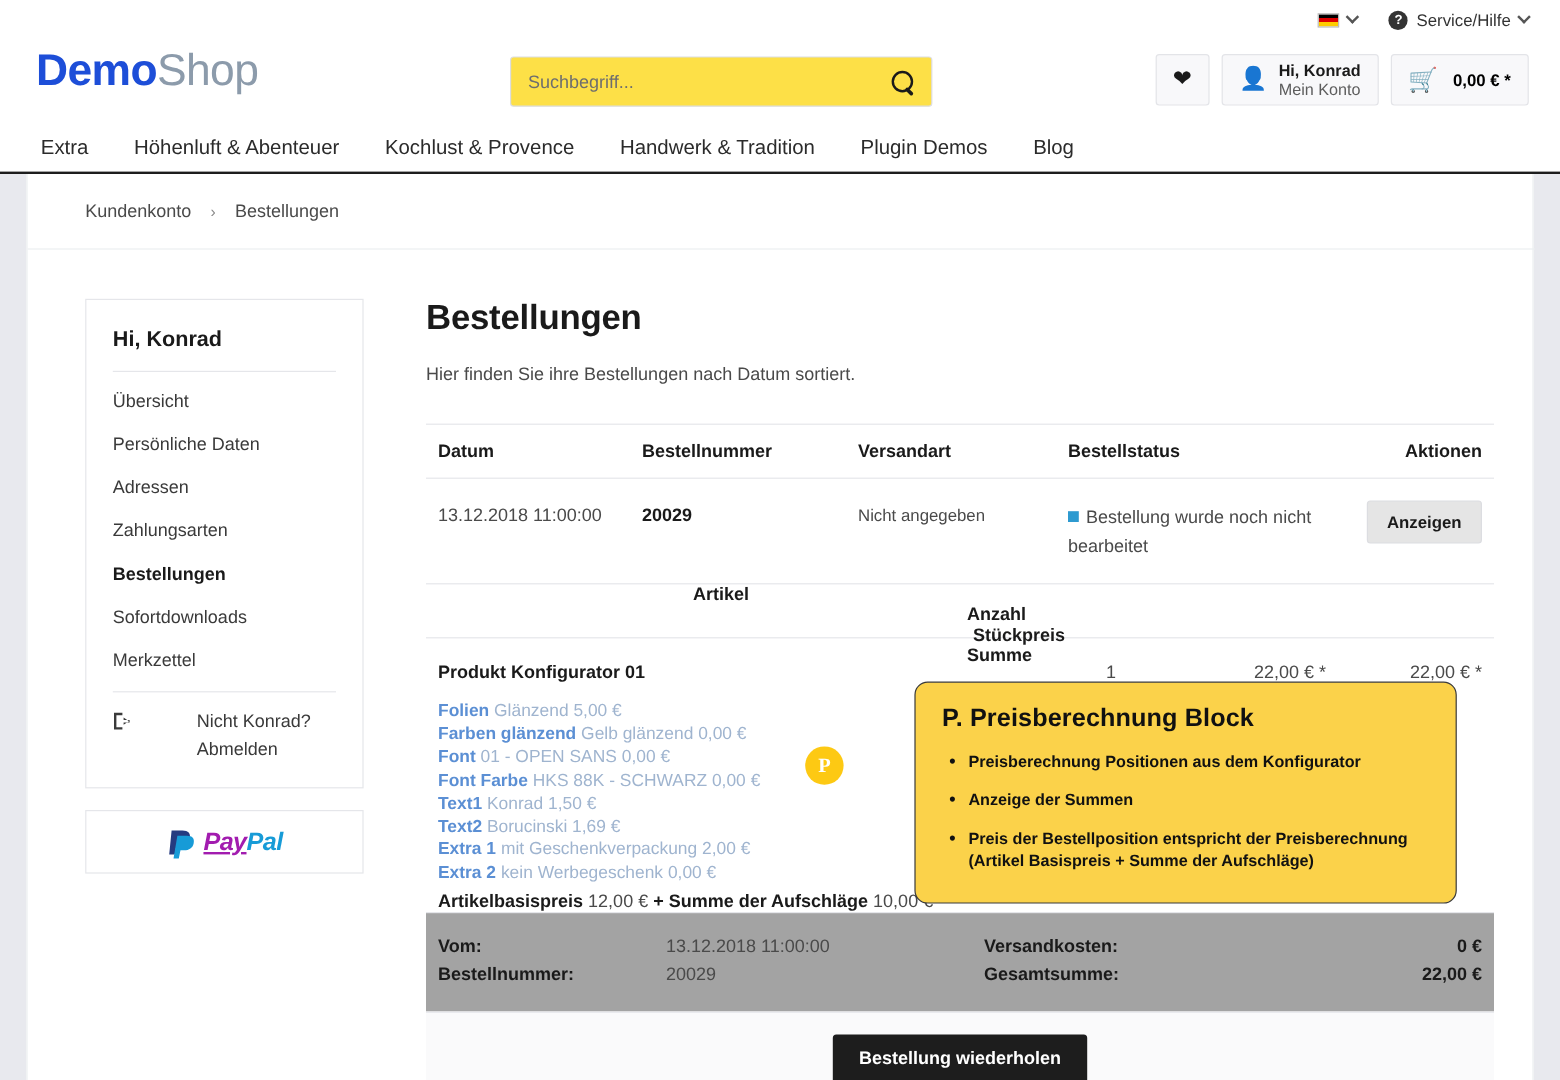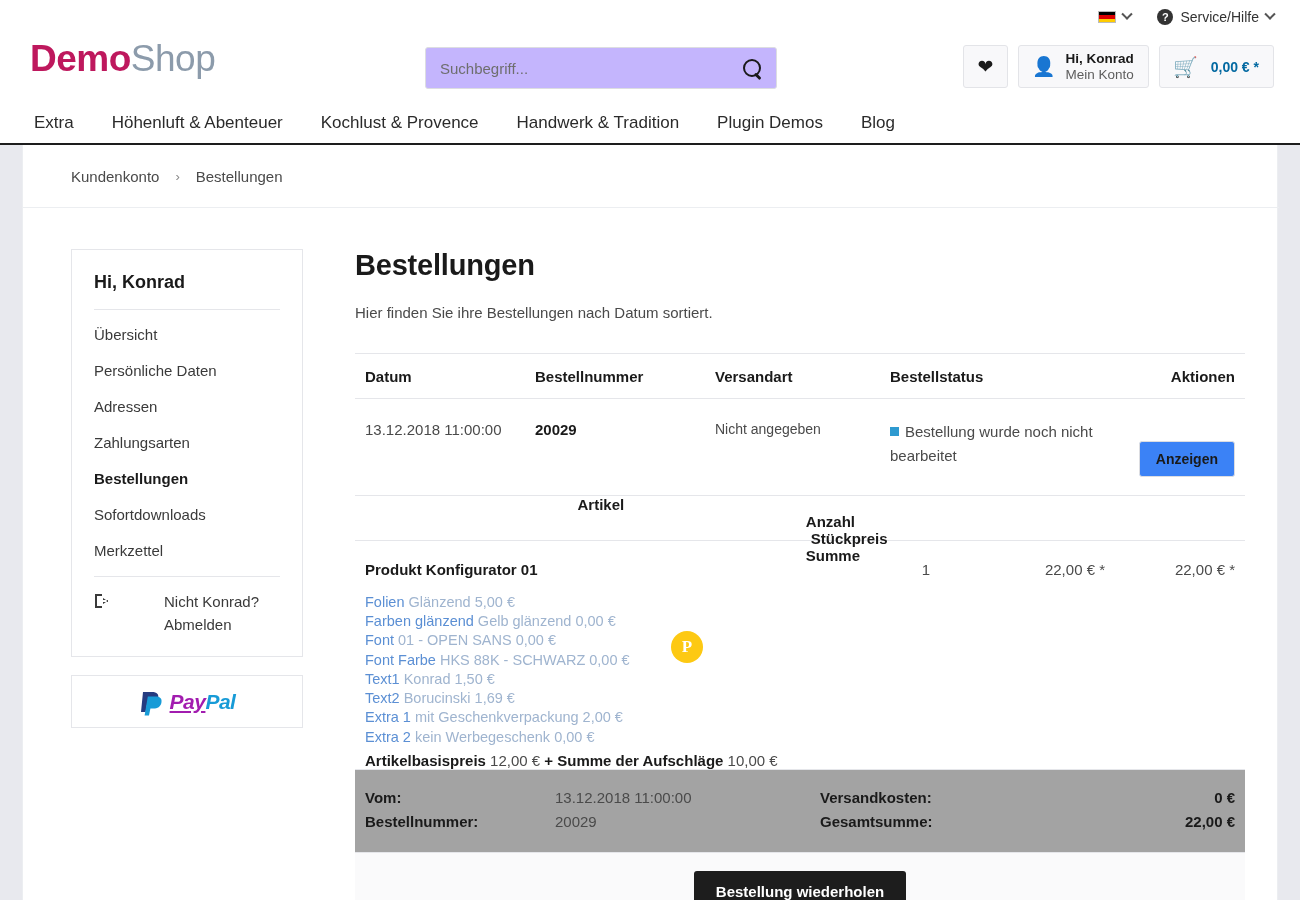--- a/index.html
+++ b/index.html
@@ -43,27 +43,27 @@
 
   
   .header {
     position: absolute; top: 34px; left: 0; width: 1300px; height: 68px;
     display: flex; align-items: center;
   }
   .logo {
     position:absolute; left: 30px; top: 4px;
     font-size: 37px; letter-spacing: -0.5px; white-space: nowrap;
   }
-  .logo .b { font-weight: bold; color: #be185d; }
+  .logo .b { font-weight: bold; color: #1d4ed8; }
   .logo .l { font-weight: normal; color: #8c9bab; }
 
   .searchbox {
     position:absolute; left: 425px; top: 13px;
     width: 352px; height: 42px;
-    background:#c4b5fd; border:1px solid #dcdde1; border-radius:3px;
+    background:#fde047; border:1px solid #dcdde1; border-radius:3px;
     display:flex; align-items:center;
   }
   .searchbox input {
     flex:1; border:0; outline:0; background:transparent;
     font-family: inherit; font-size: 15px; color:#555;
     padding: 0 12px 0 14px;
   }
   .searchbox input::placeholder { color:#6e6e6e; }
   .search-btn {
     width: 48px; height: 40px; border:0; background:transparent; cursor:pointer;
@@ -88,21 +88,21 @@
   }
   .hdr-btn.wish { width:45px; padding:0; }
   .heart { color:#1a1a1a; font-size:19px; line-height:1; }
   .acct { display:flex; align-items:center; gap:9px; }
   .acct .person { font-size:19px; color:#1a1a1a; line-height:1; }
   .acct-text { display:flex; flex-direction:column; line-height:1.18; }
   .acct-text .n { font-weight:bold; font-size:13.5px; color:#1a1a1a; }
   .acct-text .s { font-size:13.5px; color:#5d5d5d; }
   .cart { display:flex; align-items:center; gap:12px; }
   .cart .ci { font-size:20px; color:#1a1a1a; line-height:1; }
-  .cart .cv { font-weight:bold; font-size:14px; color:#0369a1; }
+  .cart .cv { font-weight:bold; font-size:14px; color:#000000; }
 
   
   .nav {
     position:absolute; top: 102px; left:0; width:1300px; height: 43px;
     border-bottom: 2px solid #1d1d1d;
     display:flex; align-items:center; padding-left: 30px; gap: 0;
   }
   .nav a {
     font-size: 17px; color:#2b2b2b; text-decoration:none;
     padding: 0 19px; line-height: 43px; white-space:nowrap;
@@ -169,42 +169,41 @@
   .c-vers { width:175px; }
   .c-stat { width:230px; }
   .c-akt { width:125px; text-align:right; padding-right:10px; }
 
   .r1 .c-datum { font-size:15px; color:#4a4a4a; padding-top:4px; }
   .r1 .c-nr { font-size:15px; font-weight:bold; color:#1a1a1a; padding-top:4px; }
   .r1 .c-vers { font-size:14px; color:#4a4a4a; padding-top:4px; }
   .r1 .c-stat { font-size:15px; color:#4a4a4a; line-height:1.6; padding-top:3px; }
   .dot { display:inline-block; width:9px;height:9px;background:#2e9ad0;margin-right:6px; vertical-align:1px;}
   .btn-anz {
-    display:inline-block; background:#3b82f6; border:1px solid #dcdde1; border-radius:3px;
+    display:inline-block; background:#e5e5e5; border:1px solid #dcdde1; border-radius:3px;
     font-size:14px; font-weight:bold; color:#1a1a1a; padding:9px 16px; cursor:pointer;
     font-family: inherit;
-    margin-top: 24px;
   }
 
   .thead2 {
     display:flex; align-items:center; height:45px; border-bottom:1px solid #e5e6ea;
     font-size:15px; font-weight:bold; color:#1a1a1a;flex-direction:column;
   }
   .a-art { width:465px; padding-left:10px; }
   .a-anz { width:110px; text-align:right; }
   .a-stk { width:175px; text-align:right; }
   .a-sum { width:140px; text-align:right; padding-right:10px; }
 
   .prow { display:flex; padding-top:20px; }
   .prow .a-art { font-size:15px; font-weight:bold; color:#1a1a1a; }
   .prow .a-anz, .prow .a-stk, .prow .a-sum { font-size:15px; color:#4a4a4a; }
 
   .config { position:relative; margin-top:16px; padding-left:10px; }
   .cfg-line { font-size:14.5px; line-height:1.12; margin-bottom:3px; white-space:nowrap; }
-  .cfg-line .k { font-weight:normal; color:#5b8fd4; }
+  .cfg-line .k { font-weight:bold; color:#5b8fd4; }
   .cfg-line .v { color:#9fb4cf; }
   .cfg-total { font-size:15px; color:#1a1a1a; margin-top:7px; white-space:nowrap; }
   .cfg-total .b { font-weight:bold; }
   .cfg-total .g { color:#4a4a4a; }
 
   .pbadge {
     position:absolute; left:316px; top:37px;
     width:32px;height:32px;border-radius:50%;background:#fdc913;
     display:flex;align-items:center;justify-content:center;
     color:#ffffff;font-weight:bold;font-size:17px;font-family:"Liberation Serif", serif;
@@ -442,14 +441,22 @@
         </div>
 
         <div class="repeat-wrap">
           <button class="btn-dark">Bestellung wiederholen</button>
         </div>
 
       </div>
     </div>
   </div>
 
+  <div class="callout">
+    <h3>P. Preisberechnung Block</h3>
+    <ul>
+      <li>Preisberechnung Positionen aus dem Konfigurator</li>
+      <li>Anzeige der Summen</li>
+      <li>Preis der Bestellposition entspricht der Preisberechnung (Artikel Basispreis + Summe der Aufschläge)</li>
+    </ul>
+  </div>
 
 </div>
 
 </body></html>

